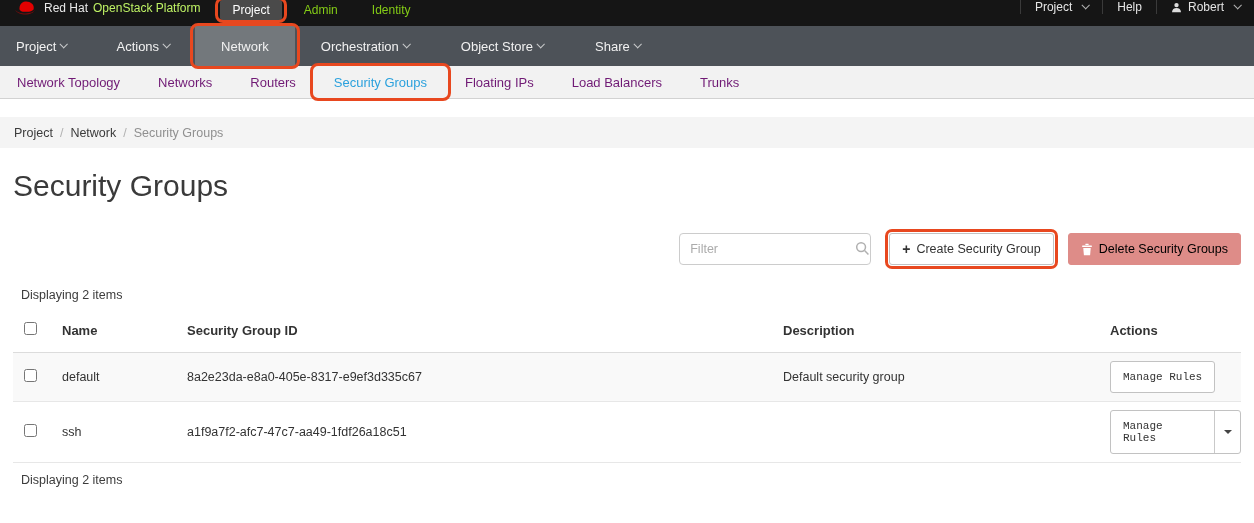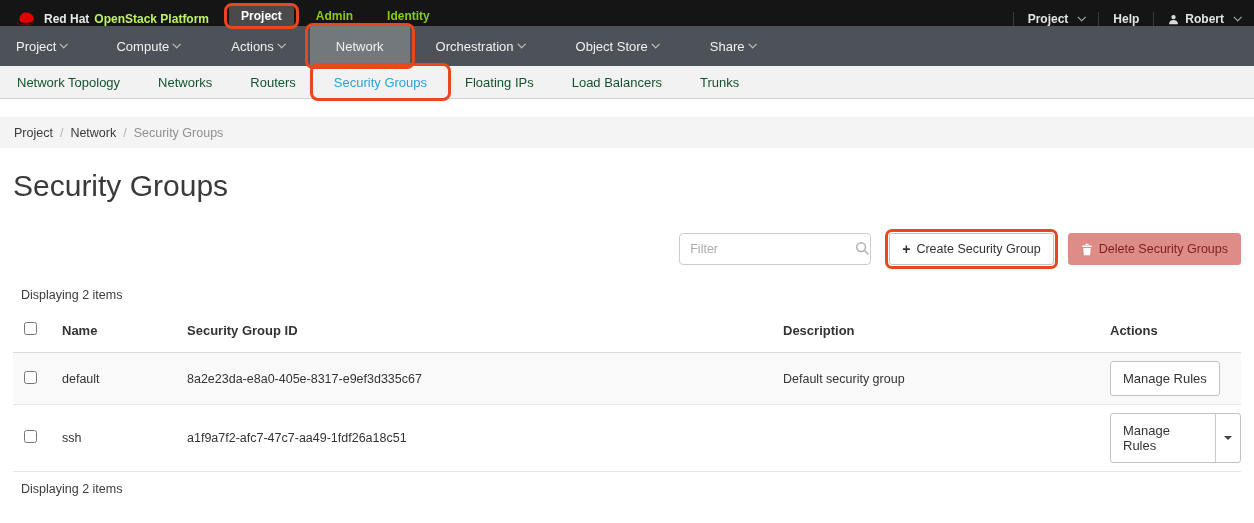--- a/index.html
+++ b/index.html
@@ -8,41 +8,41 @@
   .screen { position:relative; width:1254px; height:523px; background:#fff; overflow:hidden; }
 
   
   .ann { position:relative; }
   .ann::after { content:""; position:absolute; inset:-4px; border:3px solid #e8481f;
                 border-radius:8px; pointer-events:none; z-index:5; }
   .ann-tight::after { inset:-3px -5px; }
   .ann-btn::after { inset:-5px; border-radius:7px; }
 
   
-  .topbar { height:26px; background:#151515; display:flex; align-items:flex-end; color:#e9e9e9; font-size:12px;font-weight:bold; }
+  .topbar { height:26px; background:#151515; display:flex; align-items:flex-start; color:#e9e9e9; font-size:12px; }
   .brand { display:flex; align-items:center; gap:7px; padding:0 10px 0 13px; cursor:pointer; }
   .brand-rest { color:#bef264; margin-left:-2px; }
   .top-tabs { display:flex; align-items:center; gap:10px; margin-left:10px; }
   .top-tab { padding:3px 12px; border-radius:2px; cursor:pointer; color:#84cc16; }
   .top-tab.active { background:#4a4a4a; color:#fff; }
   .top-right { margin-left:auto; display:flex; align-items:stretch; }
   .top-right-item { display:flex; align-items:center; gap:6px; padding:0 14px; border-left:1px solid #3a3a3a; cursor:pointer; color:#e4e4e4; }
   .chev { display:inline-block; width:6px; height:6px; border-right:1.5px solid currentColor;
           border-bottom:1.5px solid currentColor; transform:rotate(45deg) translateY(-1px);
           opacity:.75; margin-left:4px; margin-top:-3px; }
 
   
   .navbar { height:40px; background:#4d5258; display:flex; align-items:stretch; }
   .nav-item { display:flex; align-items:center; padding:0 26px; color:#f1f1f1; font-size:13px; cursor:pointer; }
   .nav-item:first-child { padding-left:16px; padding-right:24px; }
   .nav-item.active { background:#73787c; }
 
   
   .subnav { height:33px; background:#f2f2f2; border-bottom:1px solid #d2d2d2; display:flex; align-items:stretch; }
-  .subnav-item { display:flex; align-items:center; padding:0 19px; color:#14532d; font-size:13px; cursor:pointer; }
+  .subnav-item { display:flex; align-items:center; padding:0 19px; color:#701a75; font-size:13px; cursor:pointer; }
   .subnav-item:first-child { padding-left:17px; }
   .subnav-item.active { color:#2ba1dd; }
 
   
   .bc-gap { height:18px; background:#fff; }
   .breadcrumb { height:31px; background:#f4f4f4; display:flex; align-items:center; padding-left:14px; font-size:12.5px; }
   .bc-link { color:#3b3b3b; cursor:pointer; }
   .bc-sep { color:#b2b2b2; margin:0 7px; }
   .bc-current { color:#909090; }
 
@@ -55,39 +55,39 @@
   .filter-input { width:192px; height:32px; border:1px solid #ccc; border-radius:4px; padding:0 30px 0 10px;
                   font-size:12.5px; font-family:"Liberation Sans", sans-serif; color:#333; outline:none; }
   .filter-input::placeholder { color:#ababab; }
   .search-icon { position:absolute; right:9px; top:8px; }
 
   .btn { display:inline-flex; align-items:center; gap:6px; height:32px; padding:0 12px; font-size:12.5px;
          border-radius:3px; border:1px solid #c2c2c2; background:#fff; color:#333; cursor:pointer;
          font-family:"Liberation Sans", sans-serif; white-space:nowrap; }
   .btn-create { margin-right:4px; }
   .plus { font-weight:bold; font-size:14px; }
-  .btn-danger-disabled { background:#de8c88; border-color:#de8c88; color:#7f1d1d; cursor:default; }
+  .btn-danger-disabled { background:#de8c88; border-color:#de8c88; color:#000000; cursor:default; }
 
   .summary { font-size:12.5px; color:#3c3c3c; }
   .summary-top { margin-top:22px; padding-left:8px; }
   .summary-bottom { margin-top:10px; padding-left:8px; }
 
   
   table.sg { width:1228px; border-collapse:collapse; margin-top:8px; table-layout:fixed; font-size:12.5px; }
   .col-check { width:49px; } .col-name { width:125px; } .col-id { width:596px; }
   .col-desc { width:327px; } .col-actions { width:131px; }
   .sg th { text-align:left; font-size:13px; color:#333; padding:12px 0 14px 0; border-bottom:1px solid #dcdcdc; }
   .sg td { padding:8px 0; height:48px; vertical-align:middle; color:#333; }
   .sg tbody tr { border-bottom:1px solid #e7e7e7; }
   .sg tbody tr.striped { background:#f9f9f9; }
   .cell-check { padding-left:11px !important; }
   .sg input[type=checkbox] { width:13px; height:13px; accent-color:#fff; cursor:pointer; }
 
   .row-btn { display:inline-flex; align-items:stretch; border:1px solid #c2c2c2; border-radius:3px; background:#fff; overflow:hidden; }
-  .row-btn-label { padding:9px 12px; font-size:13px; color:#333; cursor:pointer; }
+  .row-btn-label { padding:9px 12px; font-size:11px; color:#333; cursor:pointer;font-family:Liberation Mono, monospace; }
   .row-btn-caret { display:flex; align-items:center; justify-content:center; width:26px; border-left:1px solid #c9c9c9; cursor:pointer; }
   .caret-down { width:0; height:0; border-left:4px solid transparent; border-right:4px solid transparent; border-top:4px solid #444; }
 </style>
 </head>
 <body>
 
 <div class="screen">
 
   <div class="topbar">
     <div class="brand">
@@ -128,24 +128,20 @@
         </span>
         <span>Robert</span>
         <span class="chev"></span>
       </div>
     </div>
   </div>
 
   <div class="navbar">
     <div class="nav-item">
       <span>Project</span>
-      <span class="chev"></span>
-    </div>
-    <div class="nav-item">
-      <span>Compute</span>
       <span class="chev"></span>
     </div>
     <div class="nav-item">
       <span>Actions</span>
       <span class="chev"></span>
     </div>
     <div class="nav-item active ann ann-tight">
       <span>Network</span>
     </div>
     <div class="nav-item">

